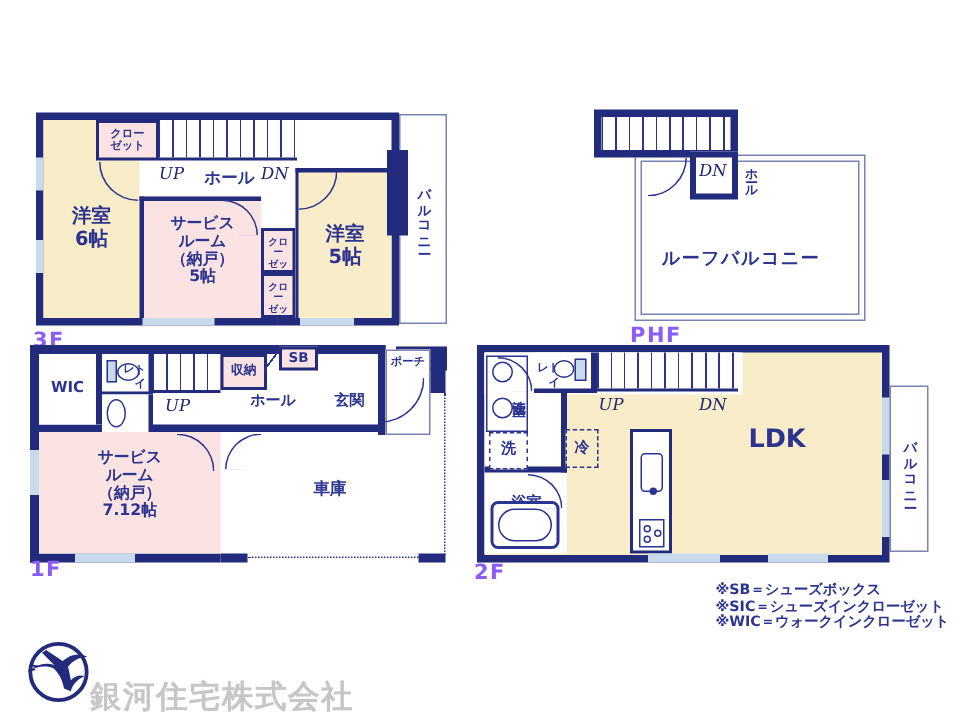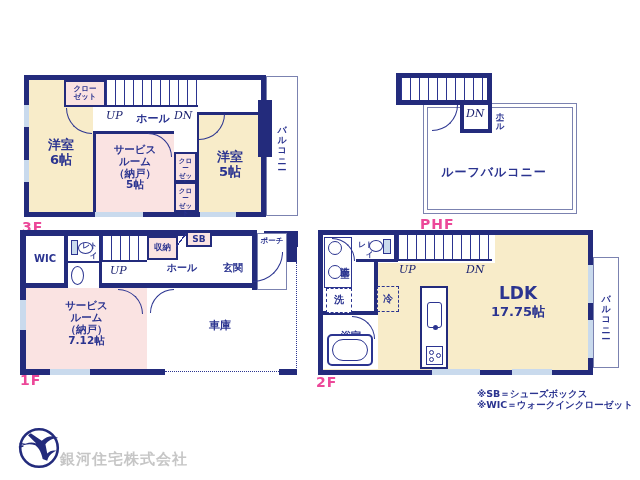--- a/index.html
+++ b/index.html
@@ -5,35 +5,35 @@
   html,body{margin:0;padding:0;}
   body{width:640px;height:480px;background:#ffffff;position:relative;
        font-family:"DejaVu Sans",sans-serif;color:#2b3490;overflow:hidden;}
   .abs{position:absolute;box-sizing:border-box;}
   .wall{background:#232b7c;}
   .lbl{white-space:pre-line;text-align:center;line-height:1.12;color:#2b3490;font-weight:700;}
   .vlbl{writing-mode:vertical-rl;text-orientation:upright;white-space:pre-line;
         color:#2b3490;font-weight:700;letter-spacing:1px;line-height:1;}
   .updn{font-family:"DejaVu Serif",serif;font-style:italic;font-weight:400;
         font-size:11px;color:#1c2370;}
-  .flabel{font-size:14px;font-weight:700;color:#ec4899;letter-spacing:1px;}
+  .flabel{font-size:14px;font-weight:700;color:#8b5cf6;letter-spacing:1px;}
   .stairs{background-color:#ffffff;
         background-image:repeating-linear-gradient(90deg,#2b3490 0 1px,transparent 1px 9px);}
   .cream{background:#f8ecc9;}
   .pink{background:#fae3e2;border:2px solid #232b7c;}
   .thin{border:1px solid #7b82b0;background:#ffffff;}
   .dashed{border:1px dashed #2b3490;background:#ffffff;}
   .win{background:#c9daed;}
   .arc-bl{border-left:1px solid #2b3490;border-bottom:1px solid #2b3490;border-bottom-left-radius:100%;}
   .arc-br{border-right:1px solid #2b3490;border-bottom:1px solid #2b3490;border-bottom-right-radius:100%;}
   .arc-tr{border-right:1px solid #2b3490;border-top:1px solid #2b3490;border-top-right-radius:100%;}
   .arc-tl{border-left:1px solid #2b3490;border-top:1px solid #2b3490;border-top-left-radius:100%;}
   .outline-navy{border:1px solid #2b3490;background:#fff;}
   .legend-line{font-size:9.5px;font-weight:700;color:#2b3490;line-height:10.5px;white-space:nowrap;}
-  .company{font-size:15px;font-weight:700;color:#c6c6c6;letter-spacing:1px;white-space:nowrap;}
+  .company{font-size:21px;font-weight:700;color:#c6c6c6;letter-spacing:1px;white-space:nowrap;}
 </style>
 </head>
 <body>
 
 <div class="abs thin" style="left:266px;top:76px;width:32px;height:140px;">
   <span class="abs vlbl" style="left:10px;top:42px;font-size:9px;">バルコニー</span>
 </div>
 <div class="abs" style="left:24px;top:75px;width:242px;height:142px;border:5px solid #232b7c;background:#fff;"></div>
 <div class="abs cream" style="left:29px;top:80px;width:64px;height:132px;">
   <span class="abs lbl" style="left:2px;top:58px;width:60px;font-size:13px;">洋室
@@ -176,30 +176,30 @@
   <div class="abs outline-navy" style="left:5px;top:14px;width:15px;height:26px;border-radius:3px;"></div>
   <div class="abs" style="left:11px;top:37px;width:5px;height:5px;background:#2b3490;border-radius:50%;"></div>
   <div class="abs outline-navy" style="left:4px;top:58px;width:17px;height:19px;">
     <div class="abs" style="left:2px;top:3px;width:5px;height:5px;border:1px solid #2b3490;border-radius:50%;"></div>
     <div class="abs" style="left:2px;top:10px;width:5px;height:5px;border:1px solid #2b3490;border-radius:50%;"></div>
     <div class="abs" style="left:9px;top:6px;width:5px;height:5px;border:1px solid #2b3490;border-radius:50%;"></div>
   </div>
 </div>
 <div class="abs" style="left:468px;top:283px;width:100px;text-align:center;">
   <div style="font-size:17px;font-weight:700;color:#2b3490;">LDK</div>
-  <div style="font-size:13px;font-weight:700;color:#2b3490;">17.75帖</div>
 </div>
 <div class="abs win" style="left:588px;top:265px;width:5px;height:38px;"></div>
 <div class="abs win" style="left:588px;top:320px;width:5px;height:38px;"></div>
 <div class="abs win" style="left:432px;top:369px;width:48px;height:6px;"></div>
 <div class="abs win" style="left:512px;top:369px;width:40px;height:6px;"></div>
 <span class="abs flabel" style="left:316px;top:374px;">2F</span>
 
 <div class="abs" style="left:477px;top:389px;">
   <div class="legend-line">※SB＝シューズボックス</div>
+  <div class="legend-line">※SIC＝シューズインクローゼット</div>
   <div class="legend-line">※WIC＝ウォークインクローゼット</div>
 </div>
 <div class="abs" style="left:17px;top:426px;width:44px;height:44px;">
   <svg width="44" height="44" viewBox="0 0 48 48">
     <circle cx="24" cy="24" r="20.5" fill="none" stroke="#232b7c" stroke-width="2.8"></circle>
     <path d="M4 22 C10 18 16 17 21 19 L12 10 L15 8 L27 16 C33 11 39 10 45 13 C39 13 34 16 31 20 L33 30 C36 27 39 26 43 27 C38 29 34 33 33 38 L28 36 C27 30 24 24 20 21 C14 19 9 20 4 22 Z" fill="#232b7c"></path>
     <path d="M3 19 l6 1 M2 23 l5 -1" stroke="#232b7c" stroke-width="1.4" fill="none"></path>
   </svg>
 </div>
 <span class="abs company" style="left:60px;top:450px;">銀河住宅株式会社</span>

